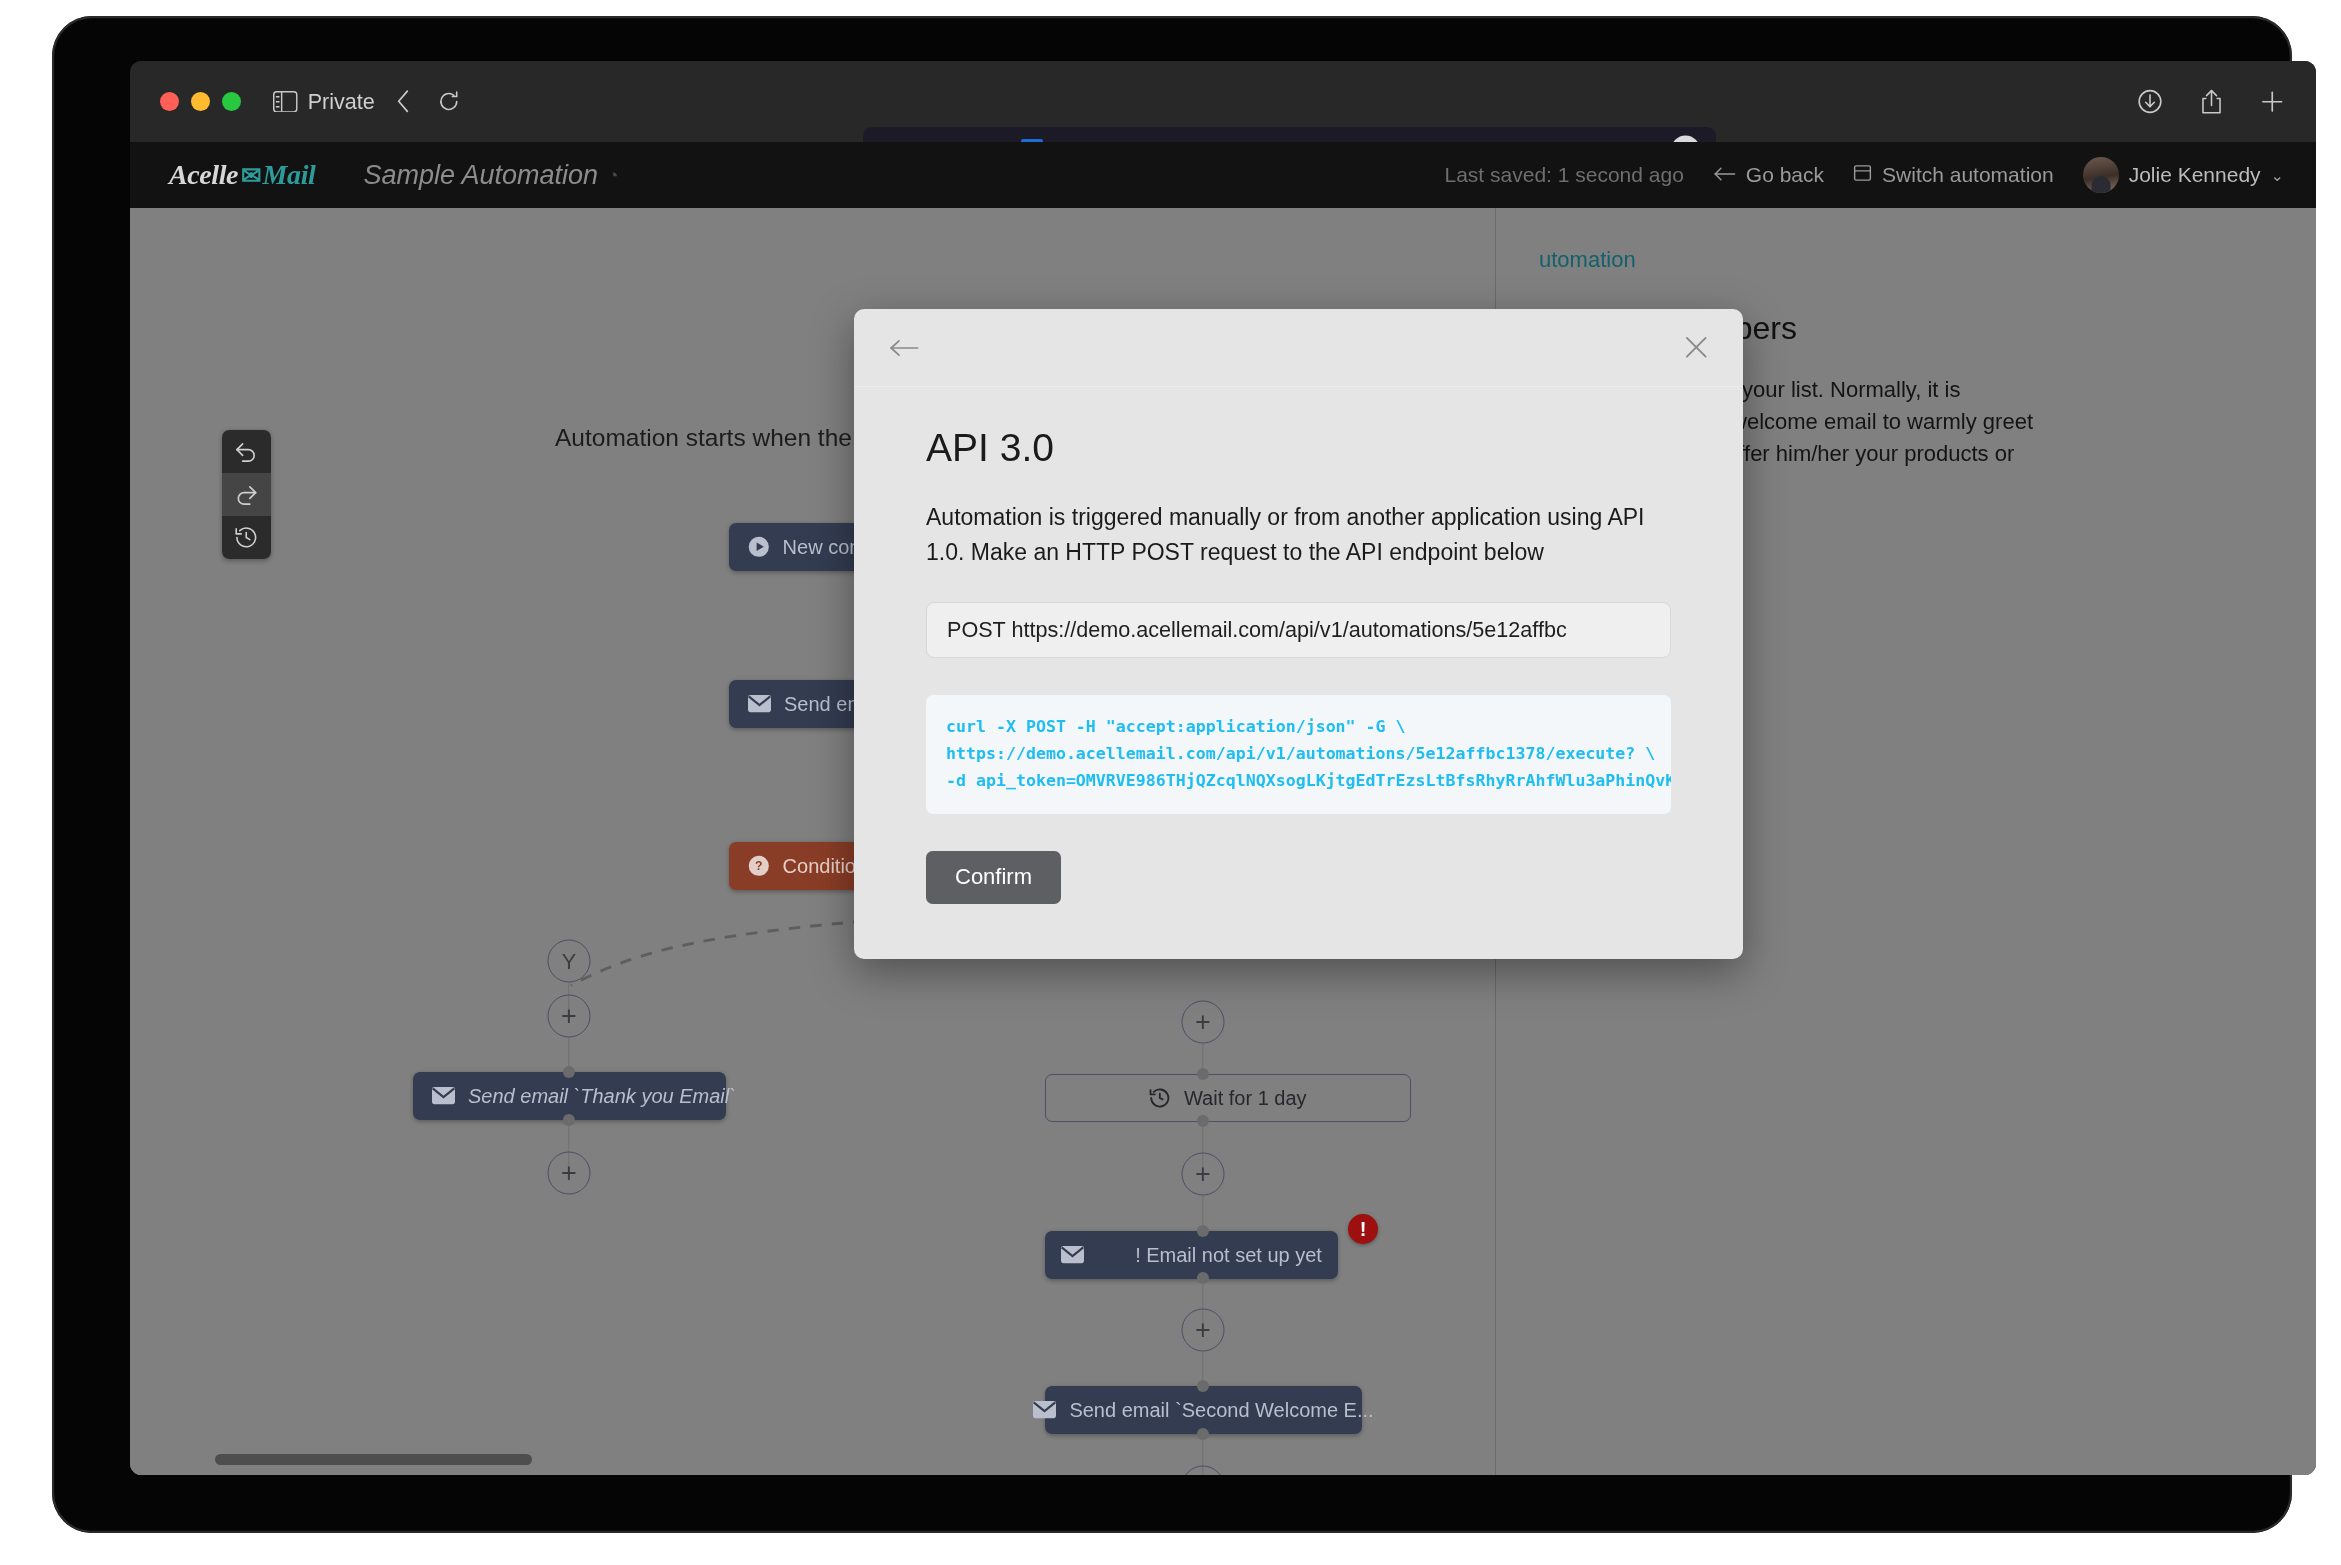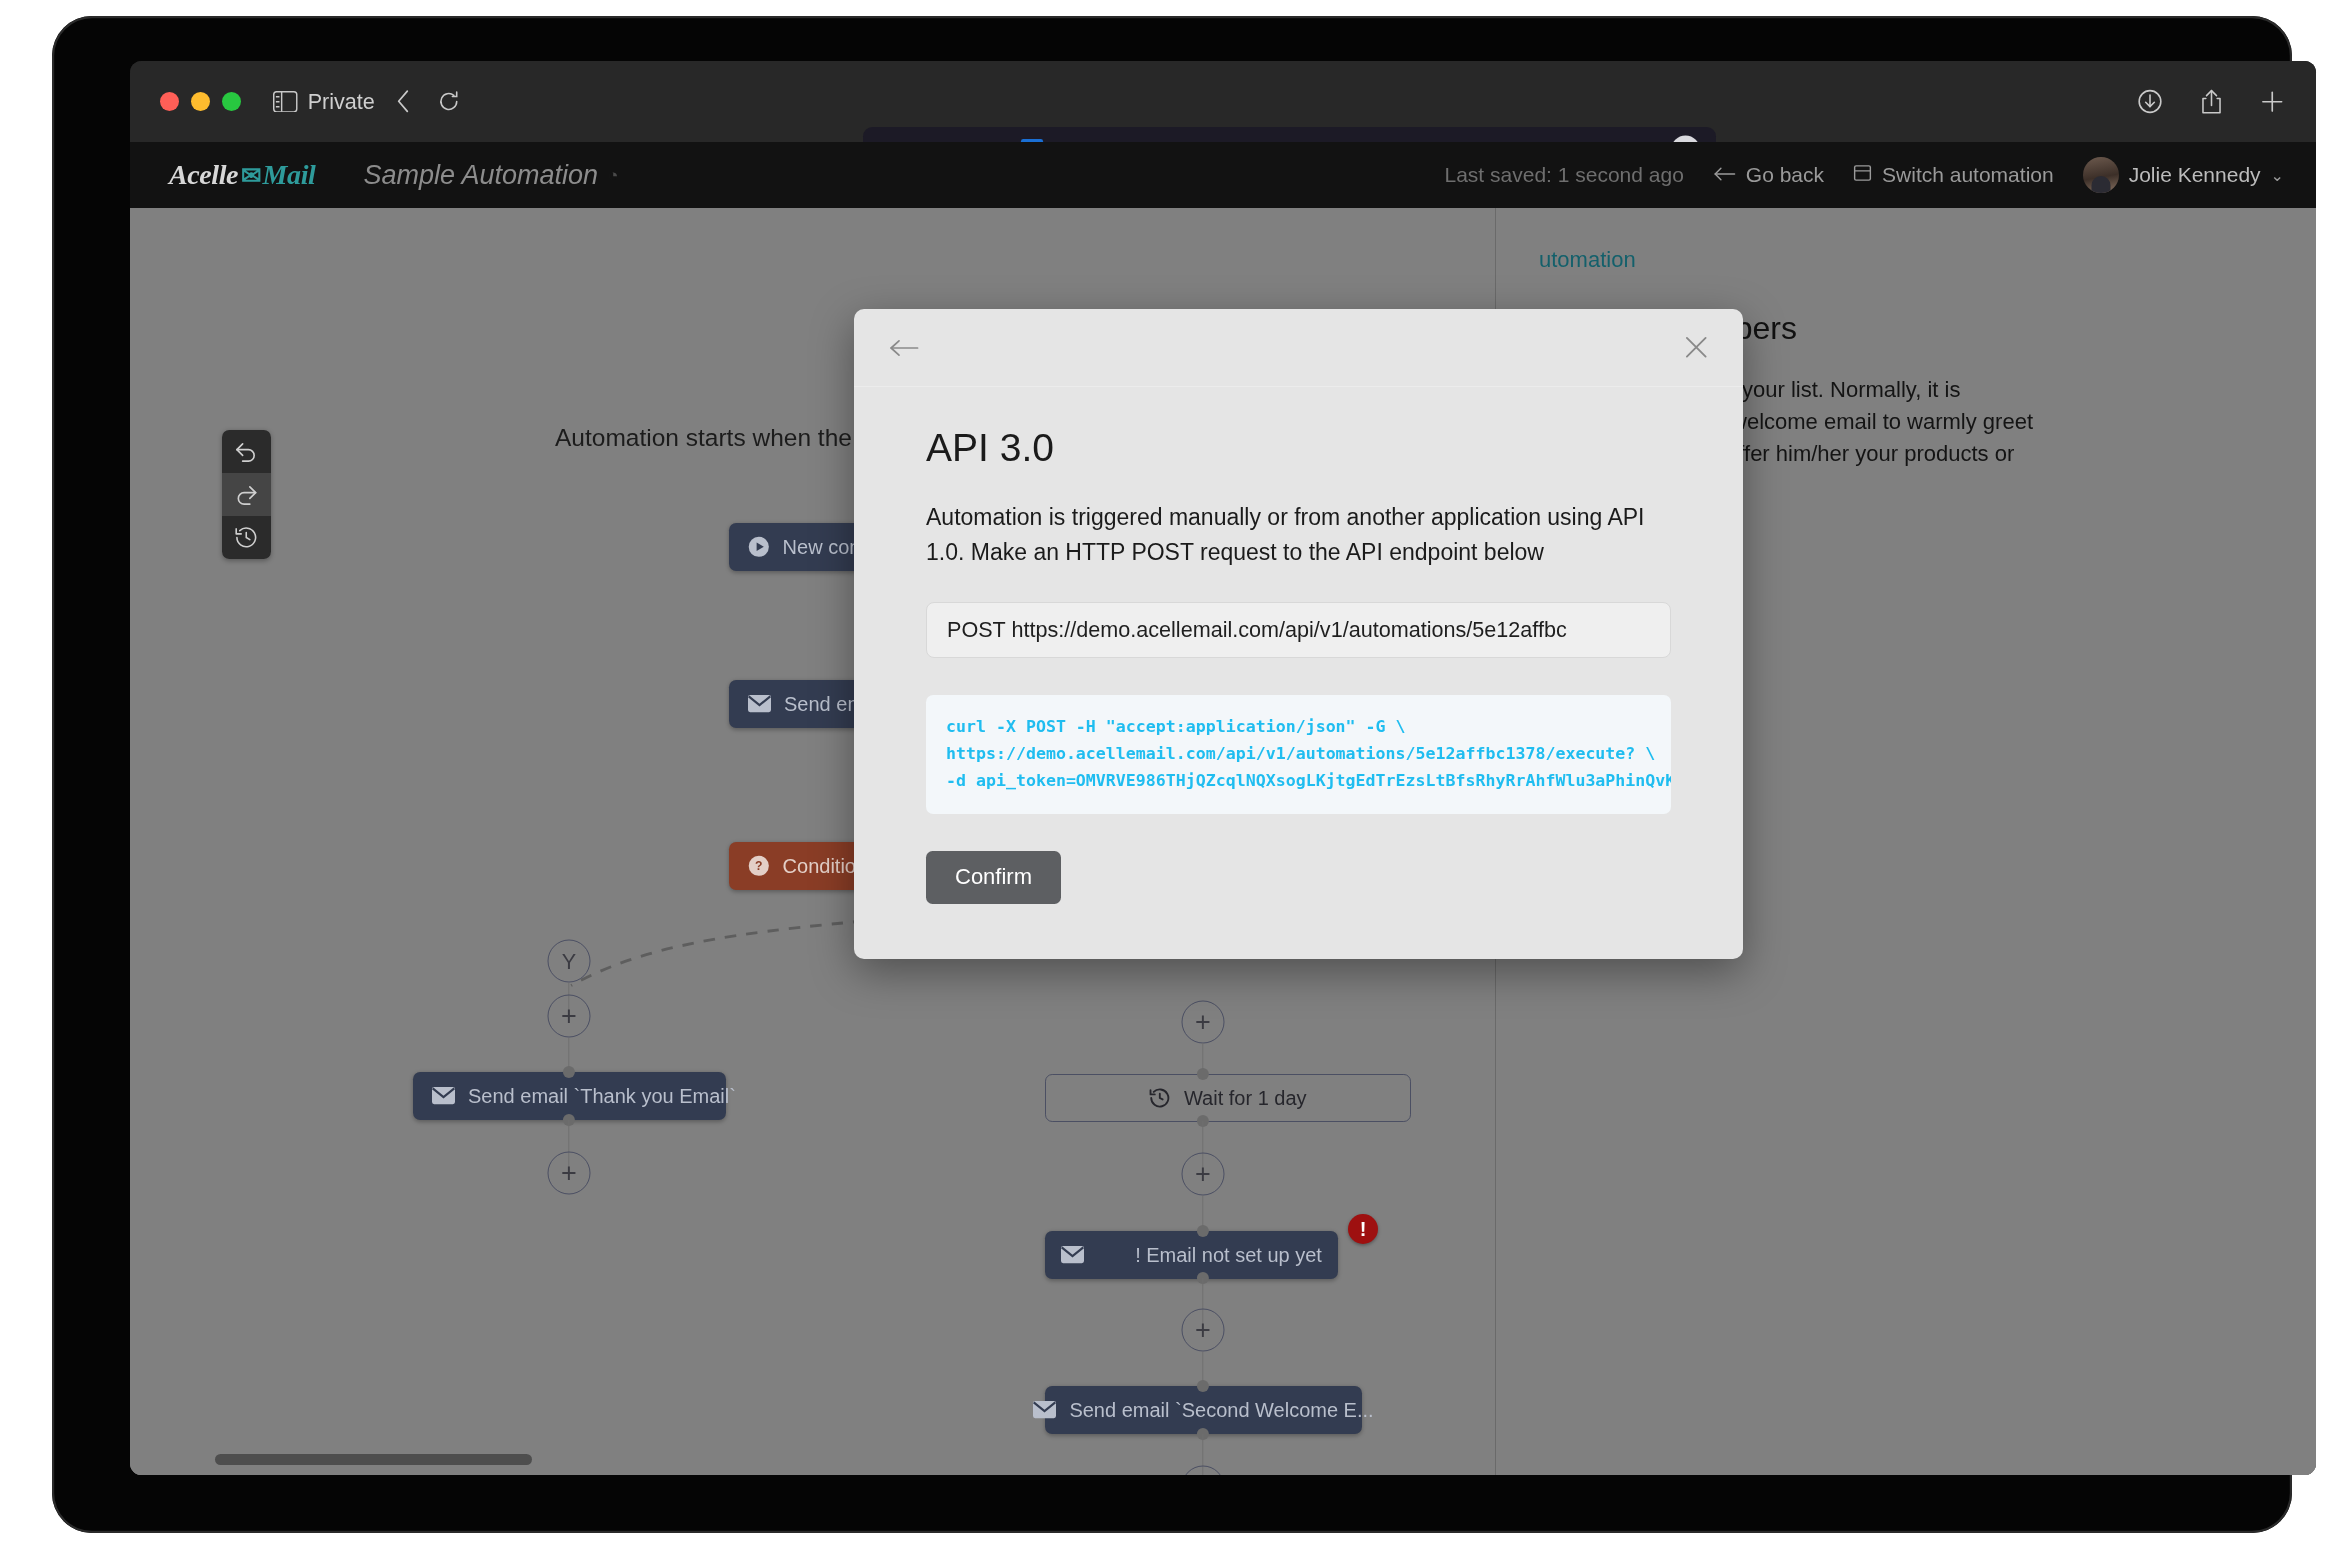--- a/index.html
+++ b/index.html
@@ -521,21 +521,21 @@
 
         <div class="branch-circle" style="left:439px; top:753px;">
           <span>Y</span>
         </div>
         <div class="edge" style="left:439px; top:775px; height:33px;"></div>
         <div class="plus" style="left:439px; top:808px;">
           <span>+</span>
         </div>
         <div class="edge" style="left:439px; top:830px; height:35px;"></div>
 
-        <div class="node dark" style="left:283px; top:864px; width:313px; justify-content:flex-start;">
+        <div class="node dark" style="left:283px; top:864px; width:313px; justify-content:flex-start;font-style:italic;">
           <span class="ico">
             <svg width="23" height="17.3" viewBox="0 0 32 24" fill="#b9bfcc">
                   <rect x="0" y="0" width="32" height="24" rx="3"></rect>
                   <polyline points="1,2 16,14 31,2" fill="none" stroke="#333c51" stroke-width="3"></polyline>
                 </svg>
           </span>
           <span>Send email `Thank you Email`</span>
         </div>
         <div class="pin" style="left:439px; top:864px;"></div>
         <div class="pin" style="left:439px; top:912px;"></div>

